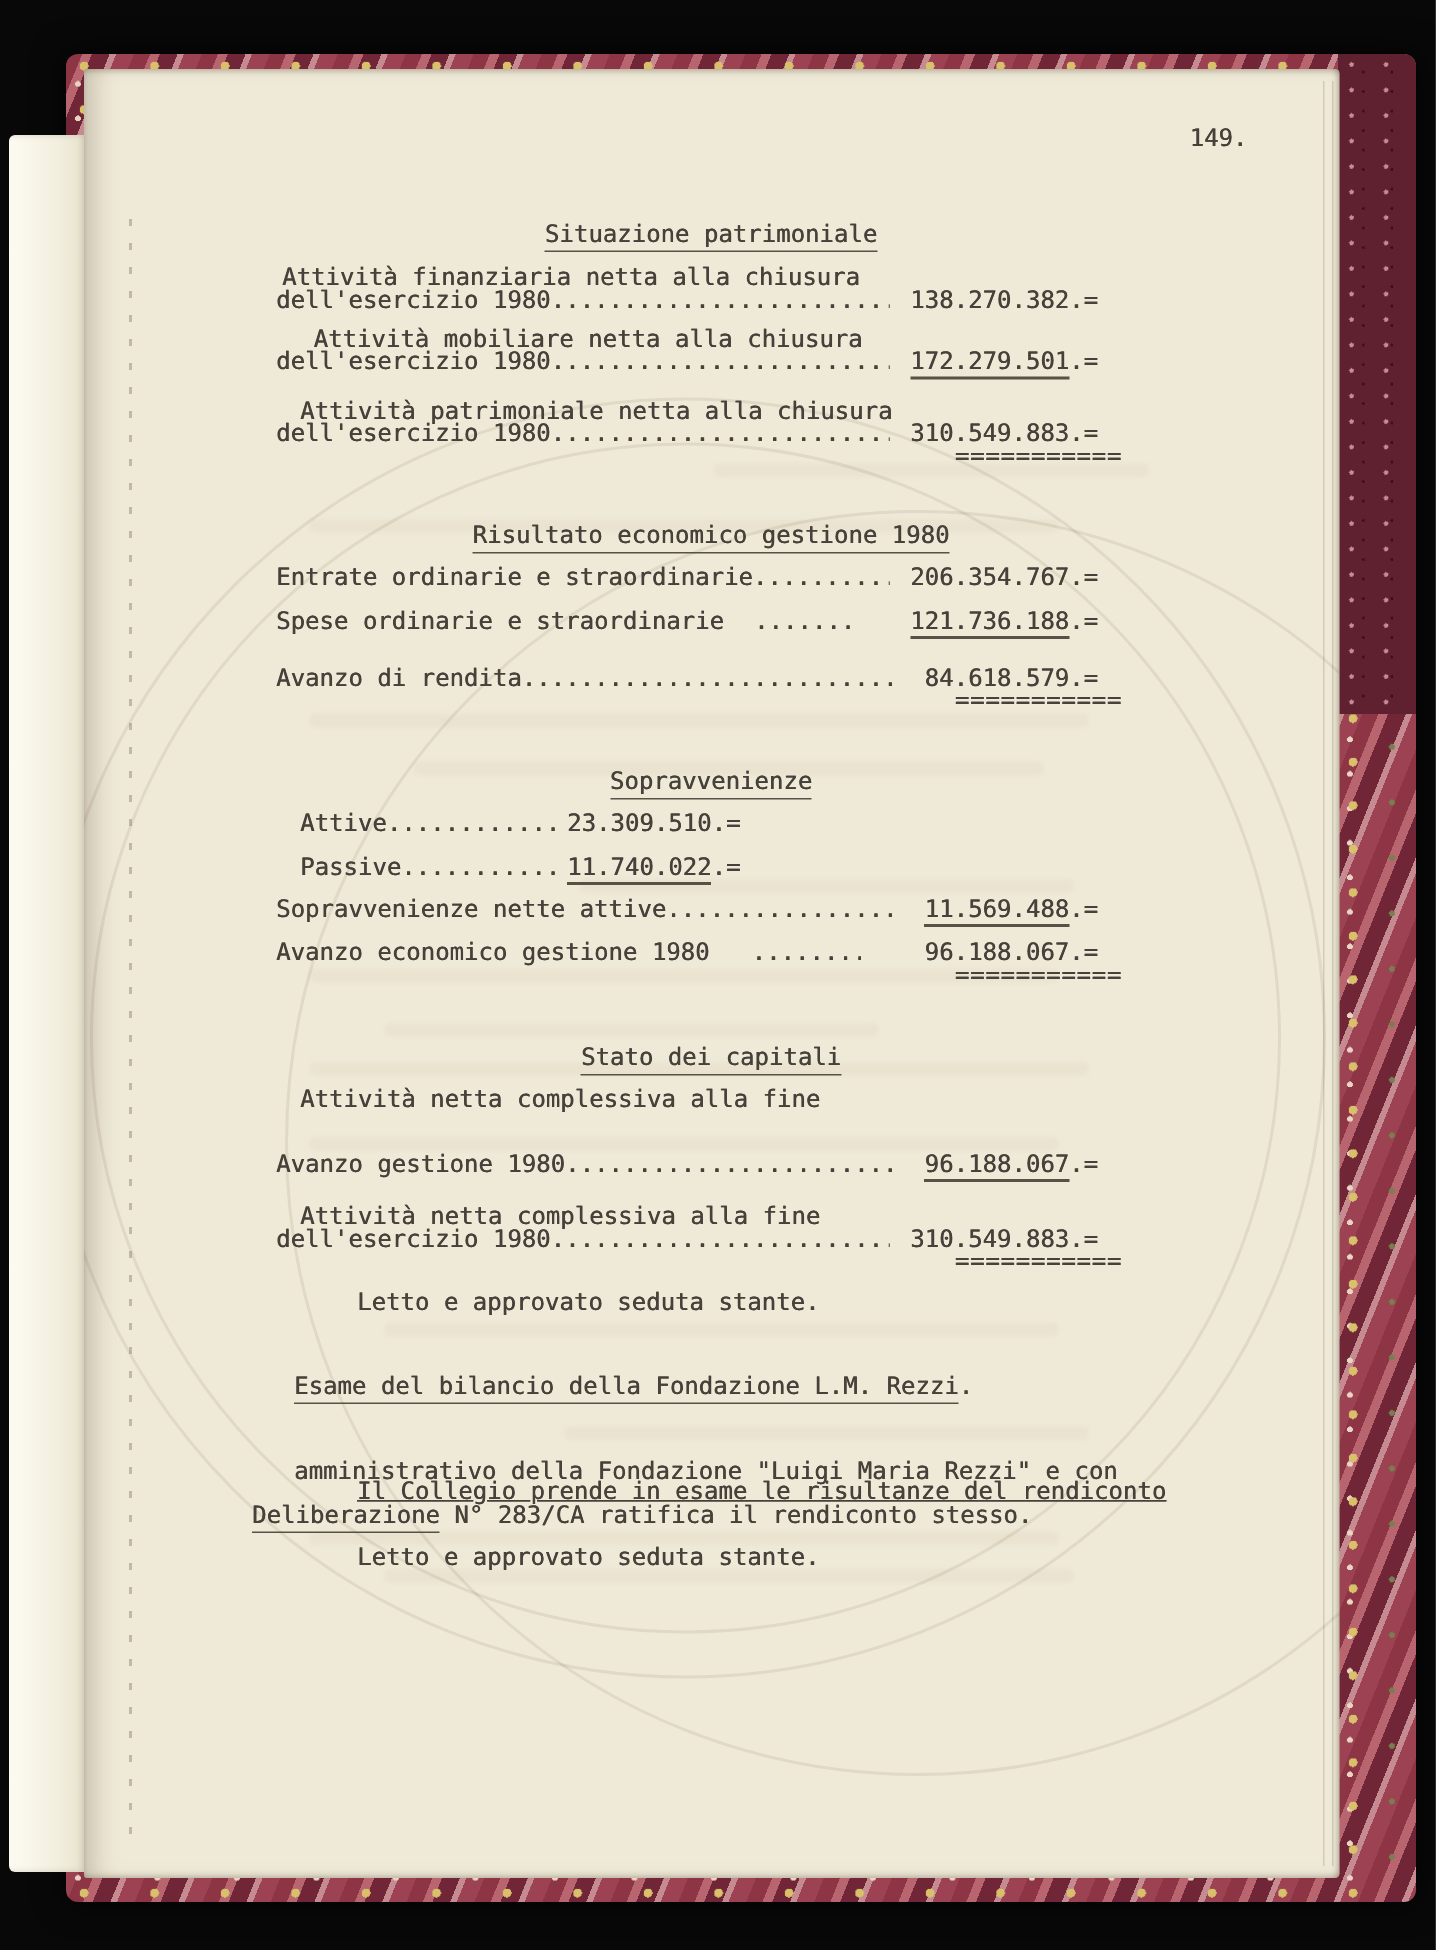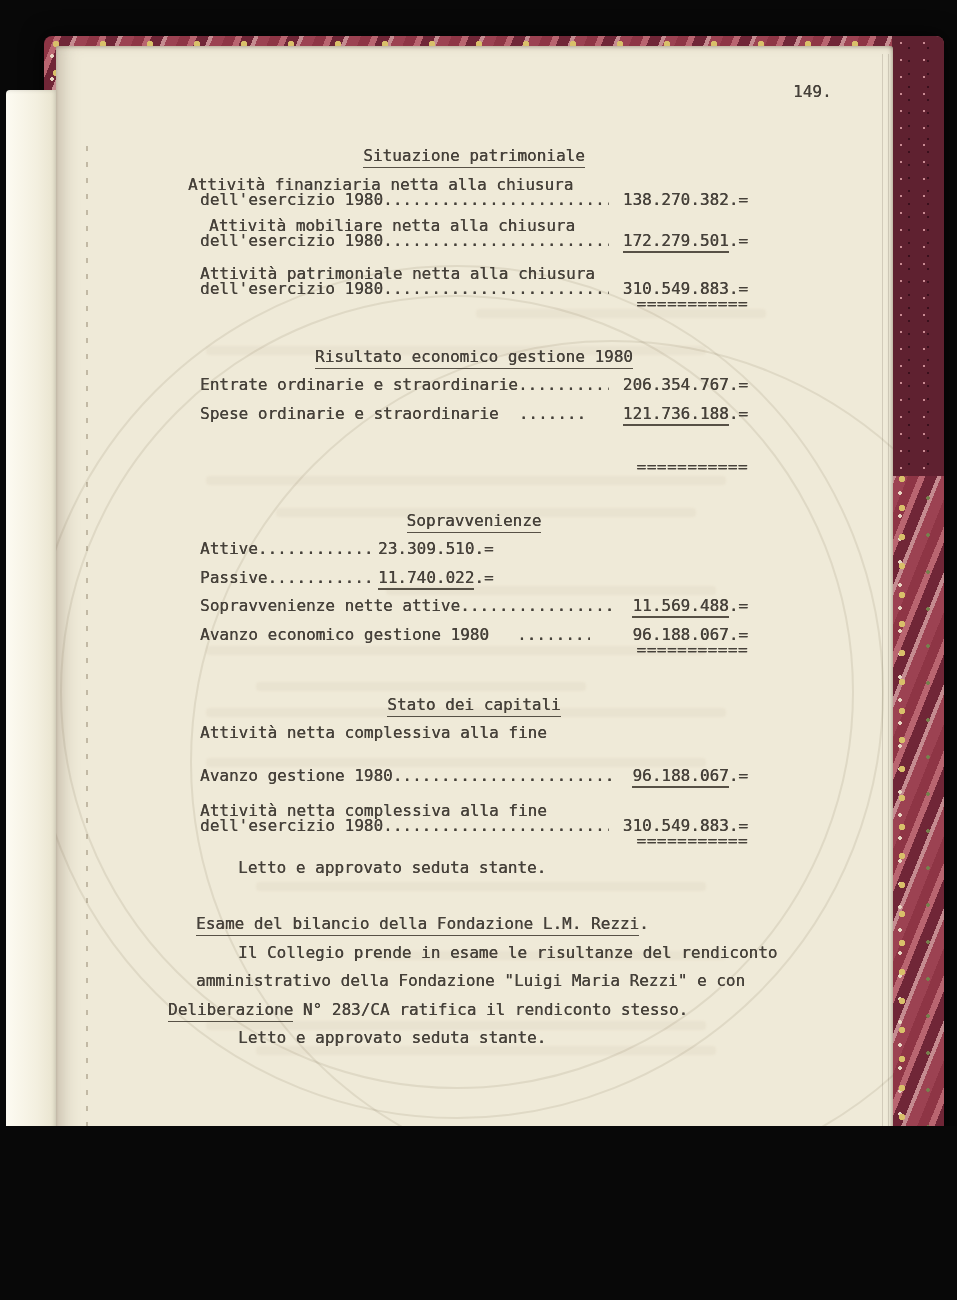--- a/index.html
+++ b/index.html
@@ -1,16 +1,16 @@
 <!DOCTYPE html>
 <html><head>
 <meta charset="utf-8">
 <style>
   html,body{margin:0;padding:0;background:#080808;}
-  .photo{position:relative;width:957px;height:1126px;background:#080808;overflow:hidden;
+  .photo{position:relative;width:957px;height:1300px;background:#080808;overflow:hidden;
          font-family:"DejaVu Sans Mono","Liberation Mono",monospace;}
   
   .cover{position:absolute;left:44px;top:36px;width:900px;height:1232px;border-radius:8px;
     background:
       radial-gradient(circle 3px at 12px 8px, #d9c06a 97%, transparent) 0 0/47px 29px,
       radial-gradient(circle 2px at 30px 18px, #77804d 97%, transparent) 0 0/61px 37px,
       radial-gradient(circle 2px at 8px 20px, #e8d5c2 97%, transparent) 0 0/53px 23px,
       repeating-linear-gradient(112deg,#8e3545 0 10px,#b96570 10px 16px,#702637 16px 27px,#c58b90 27px 31px,#9c4252 31px 42px);
     box-shadow:0 0 22px rgba(0,0,0,0.8);}
   .cover::after{content:"";position:absolute;top:0;right:0;width:52px;height:440px;border-radius:0 8px 0 0;
@@ -22,21 +22,21 @@
   .edges-left{position:absolute;left:6px;top:90px;width:52px;height:1158px;border-radius:4px 0 0 4px;
     background:linear-gradient(90deg,#fdfbf2,#f3efdf 60%,#e7e2cc);
     box-shadow:inset -3px 0 4px rgba(0,0,0,0.15);}
   
   .page{position:absolute;left:56px;top:46px;width:837px;height:1206px;background:#efead8;overflow:hidden;
     border-radius:2px 3px 3px 2px;color:#46413a;font-size:16px;line-height:16px;
     text-shadow:0.3px 0 0 currentColor;
     box-shadow:inset 0 3px 4px -2px rgba(80,60,40,0.30), inset -3px 0 5px -2px rgba(80,60,40,0.35),
                inset 0 -3px 4px -2px rgba(80,60,40,0.25), inset 14px 0 18px -8px rgba(90,70,50,0.28);}
   .line{position:absolute;white-space:pre;}
-  .row{left:144px;width:548px;display:flex;align-items:flex-end;}
+  .row{left:128px;width:548px;display:flex;align-items:flex-end;}
   .lbl{white-space:pre;}
   .leader{flex:1 1 auto;overflow:hidden;white-space:nowrap;min-width:0;margin-right:14px;}
   .leader::after{content:"......................................................................";}
   .val{white-space:pre;}
   .u{border-bottom:2px solid rgba(70,64,54,0.9);padding-bottom:1px;}
   .rule-row{left:144px;width:548px;text-align:right;letter-spacing:0.5px;}
   .srow{left:144px;display:flex;align-items:baseline;}
   .swrap{display:inline-flex;width:170px;align-items:center;}
   .gap{display:inline-block;width:8px;}
   .heading{left:144px;width:548px;text-align:center;}
@@ -102,20 +102,23 @@
     <div class="line rule-row" style="top:250px;">===========</div>
 
     <div class="line heading" style="top:303px;"><span class="hu">Risultato economico gestione 1980</span></div>
 
     <div class="line row" style="top:331px;">
       <span class="lbl">Entrate ordinarie e straordinarie</span><span class="leader"></span><span class="val"><span>206.354.767</span><span>.=</span></span>
     </div>
     <div class="line row" style="top:360px;gap:20px;">
       <span class="lbl">Spese ordinarie e straordinarie</span><span class="leader"></span><span class="val"><span class="u">121.736.188</span><span>.=</span></span>
     </div>
+    <div class="line row" style="top:398px;">
+      <span class="lbl">Avanzo di rendita</span><span class="leader"></span><span class="val"><span>84.618.579</span><span>.=</span></span>
+    </div>
     <div class="line rule-row" style="top:413px;">===========</div>
 
     <div class="line heading" style="top:467px;"><span class="hu">Sopravvenienze</span></div>
 
     <div class="line srow" style="top:495px;">
       <span class="swrap"><span class="lbl">Attive</span><span class="leader" style="margin-right:0;"></span></span><span class="gap"></span><span class="val"><span>23.309.510</span><span>.=</span></span>
     </div>
     <div class="line srow" style="top:524px;">
       <span class="swrap"><span class="lbl">Passive</span><span class="leader" style="margin-right:0;"></span></span><span class="gap"></span><span class="val"><span class="u">11.740.022</span><span>.=</span></span>
     </div>
@@ -136,18 +139,18 @@
     <div class="line" style="left:144px;top:757px;">Attività netta complessiva alla fine</div>
     <div class="line row" style="top:772px;">
       <span class="lbl">dell'esercizio 1980</span><span class="leader"></span><span class="val"><span>310.549.883</span><span>.=</span></span>
     </div>
     <div class="line rule-row" style="top:787px;">===========</div>
 
     <div class="line" style="left:182px;top:814px;">Letto e approvato seduta stante.</div>
 
     <div class="line" style="left:140px;top:870px;"><span class="hu">Esame del bilancio della Fondazione L.M. Rezzi</span><span>.</span></div>
 
-    <div class="line" style="left:182px;top:899px;">Il Collegio prende in esame le risultanze del rendiconto</div>
+    <div class="line" style="left:182px;top:940px;text-decoration:underline;">Il Collegio prende in esame le risultanze del rendiconto</div>
     <div class="line" style="left:140px;top:927px;">amministrativo della Fondazione "Luigi Maria Rezzi" e con</div>
     <div class="line" style="left:112px;top:956px;"><span class="hu">Deliberazione</span><span> N° 283/CA ratifica il rendiconto stesso.</span></div>
     <div class="line" style="left:182px;top:984px;">Letto e approvato seduta stante.</div>
   </div>
 </div>
 
 </body></html>

